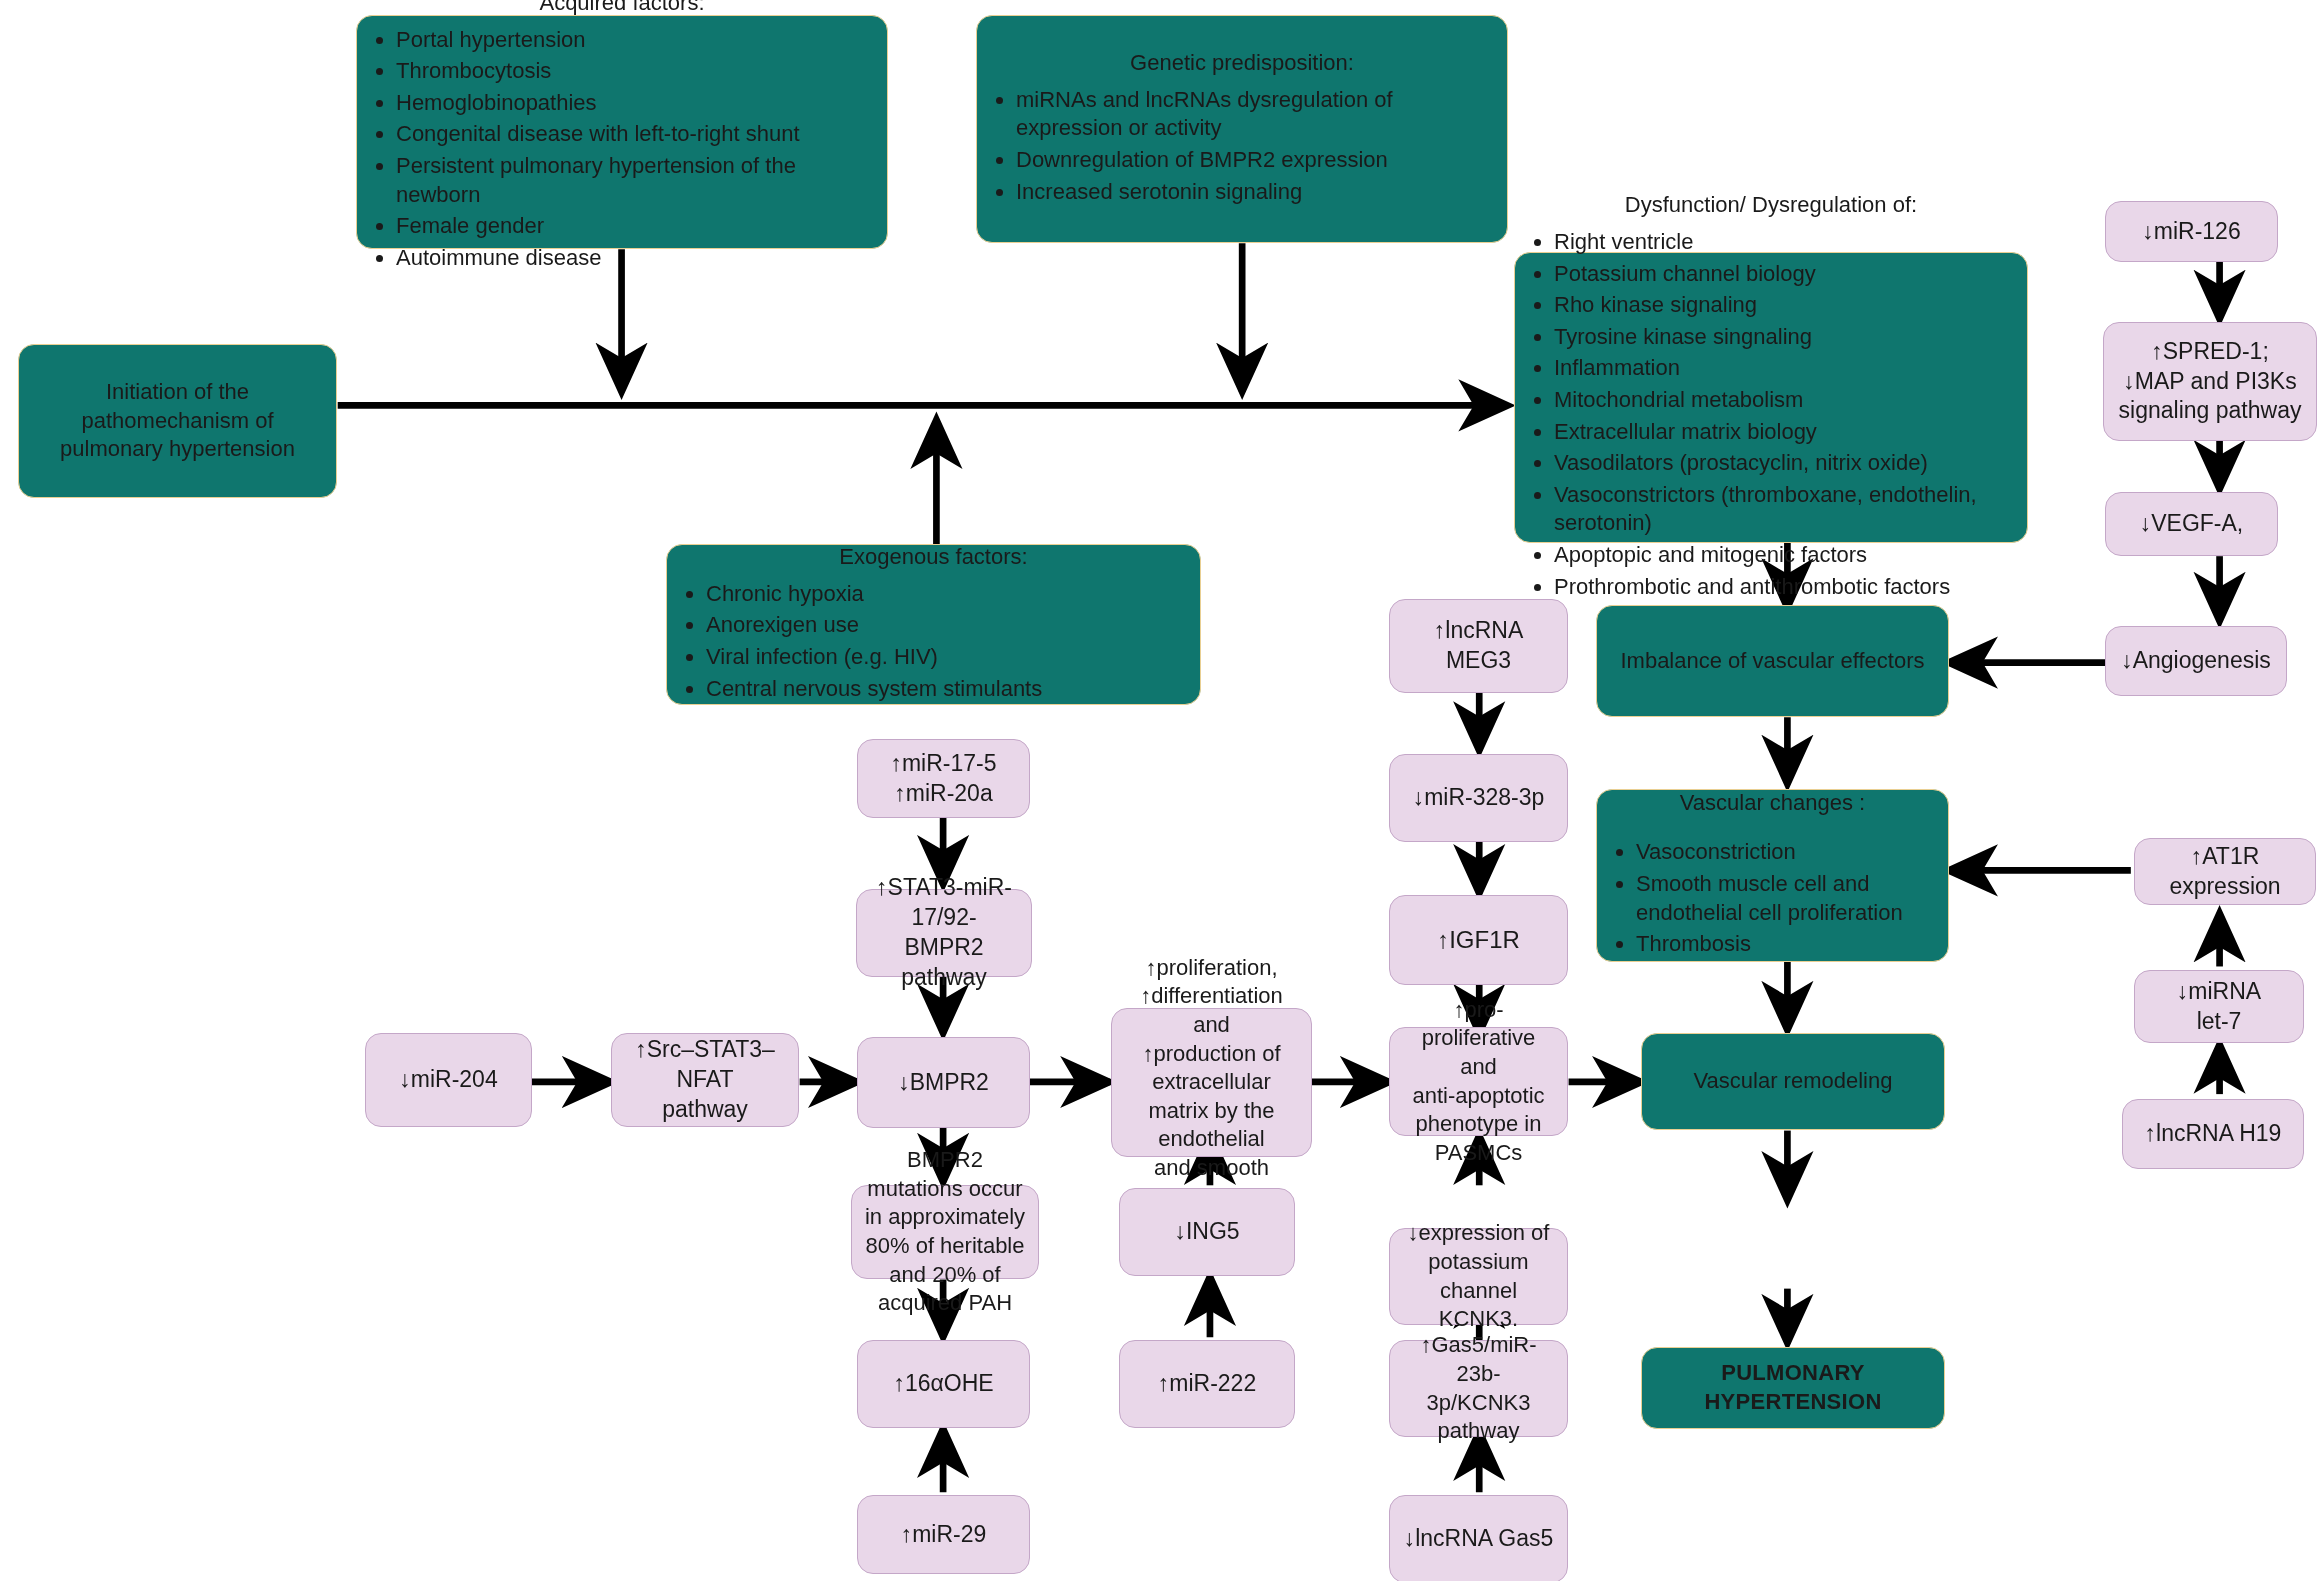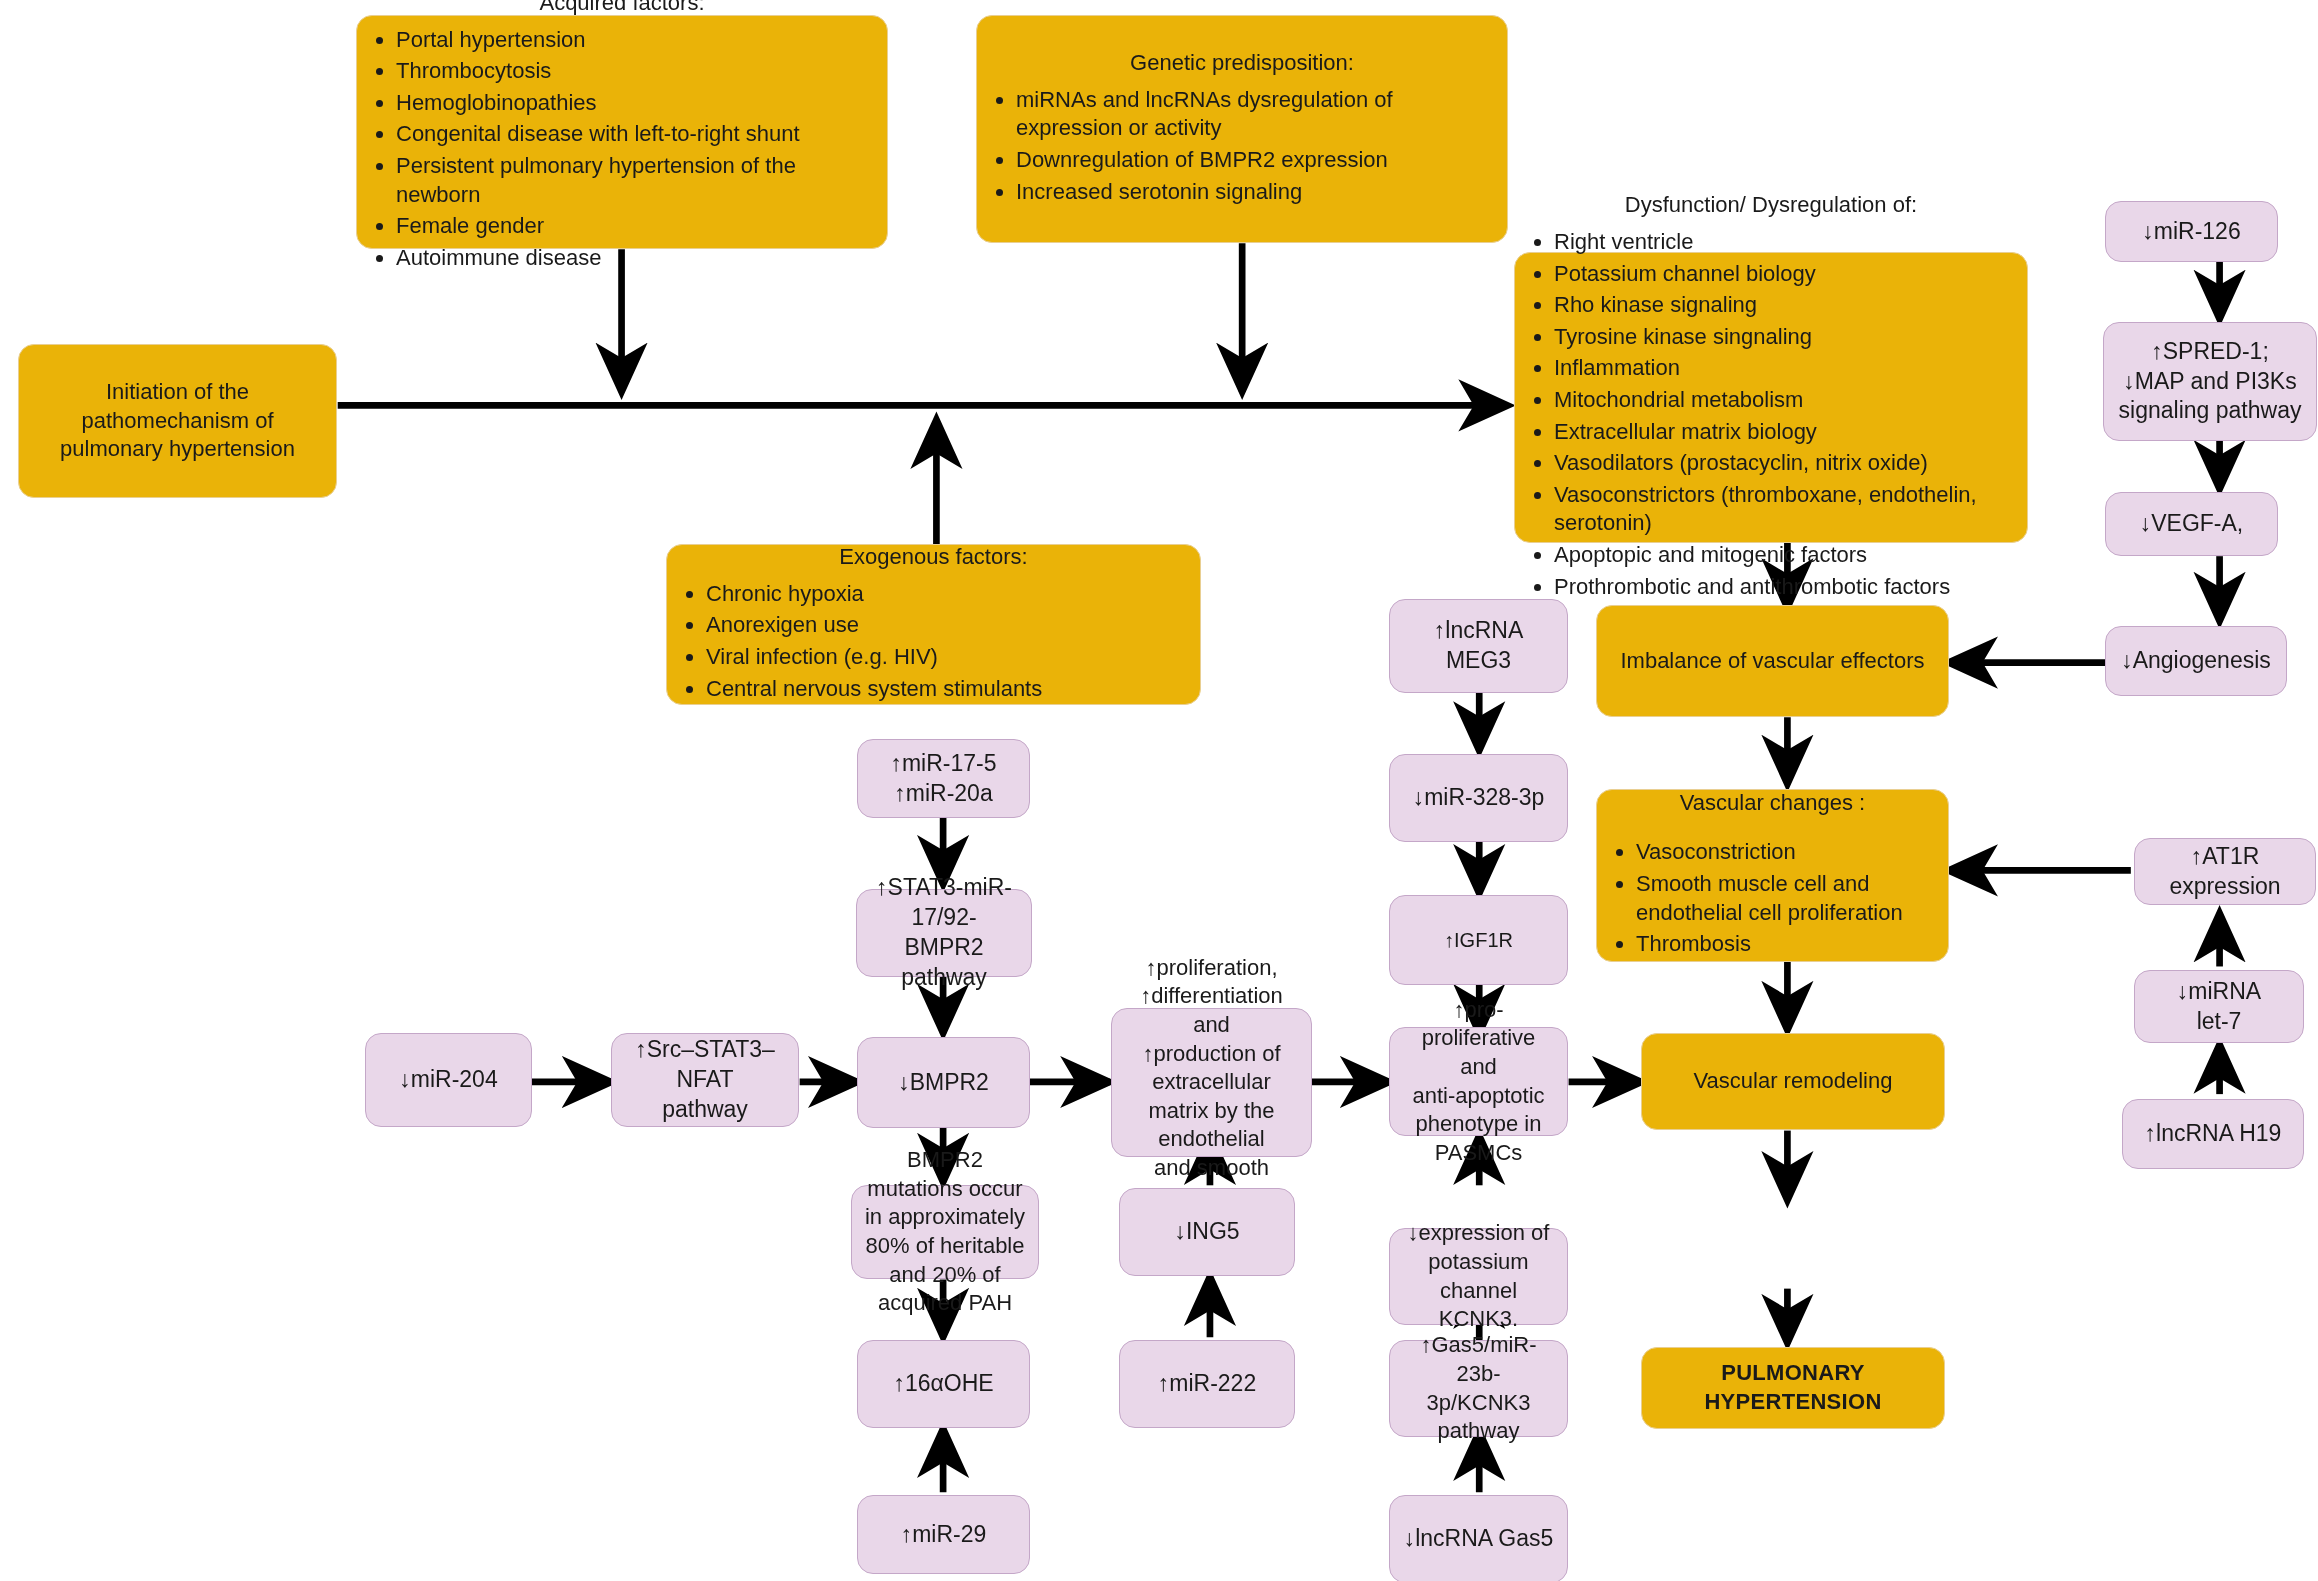--- a/index.html
+++ b/index.html
@@ -2,29 +2,29 @@
 <html style="font-size:9.7px"><head>
 <meta charset="utf-8">
 <style>
   html,body{margin:0;padding:0;background:#ffffff;}
   body{font-family:"Liberation Sans", sans-serif;}
   #stage{position:relative;width:2319px;height:1581px;background:#ffffff;overflow:hidden;}
   svg#arrows{position:absolute;left:0;top:0;width:2319px;height:1581px;pointer-events:none;}
   .node{position:absolute;box-sizing:border-box;border-radius:16px;display:flex;
         flex-direction:column;align-items:center;justify-content:center;
         padding:8.5px 11px;line-height:1.30;color:#1a1a1a;}
-  .yellow{background:#eab308;border:1.2px solid #e9cf92;}
+  .yellow{background:#0f766e;border:1.2px solid #e9cf92;}
   .purple{background:#e9d7e9;border:1.2px solid #c4a7c8;}
   .node .ttl{width:100%;text-align:center;margin:0 0 8.5px 0;}
   .node ul{margin:0;padding:0 0 0 28px;list-style:disc;align-self:flex-start;text-align:left;}
   .node ul li{margin:0 0 3px 0;padding:0;}
   .node .ctr{width:100%;text-align:center;}
   .f36{font-size:22px;}
   .f38{font-size:23px;}
-  .f40{font-size:20px;}
+  .f40{font-size:24px;}
   .bold{font-weight:bold;letter-spacing:0.3px;}
 </style>
 </head>
 <body>
 
 <div id="stage">
 
   <svg id="arrows" viewBox="0 0 3814 2601">
     <defs>
       <marker id="ah" markerWidth="9" markerHeight="9" refX="7.4" refY="4.5" orient="auto" markerUnits="strokeWidth">

